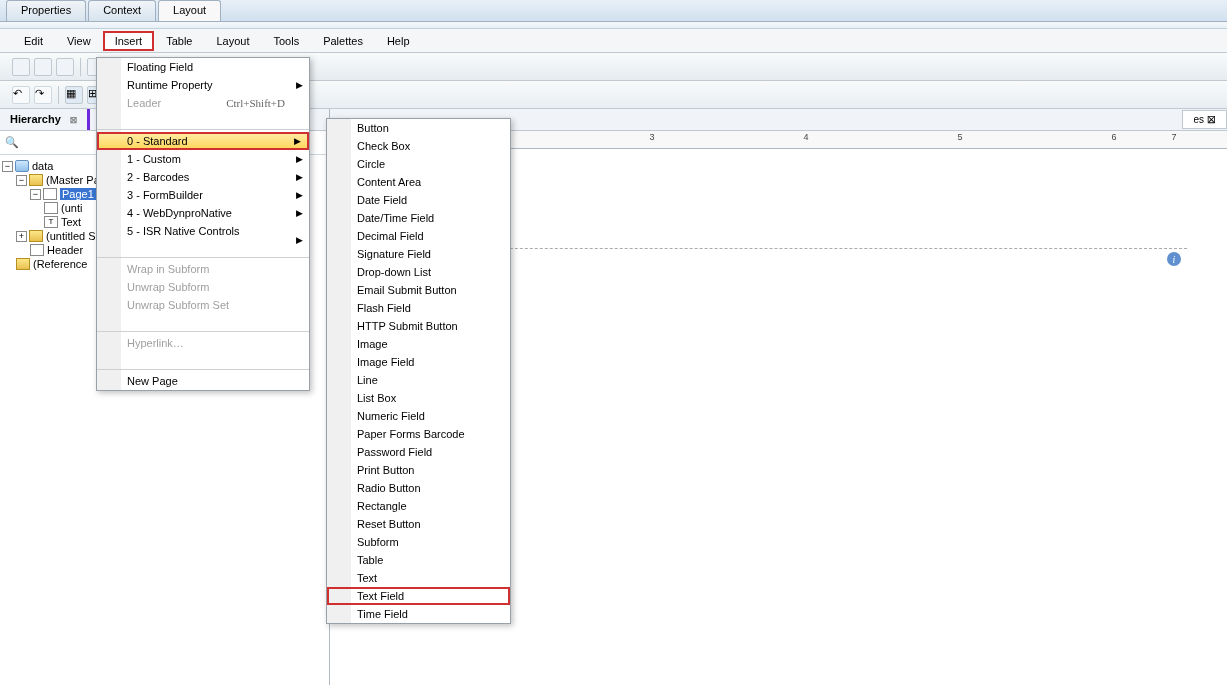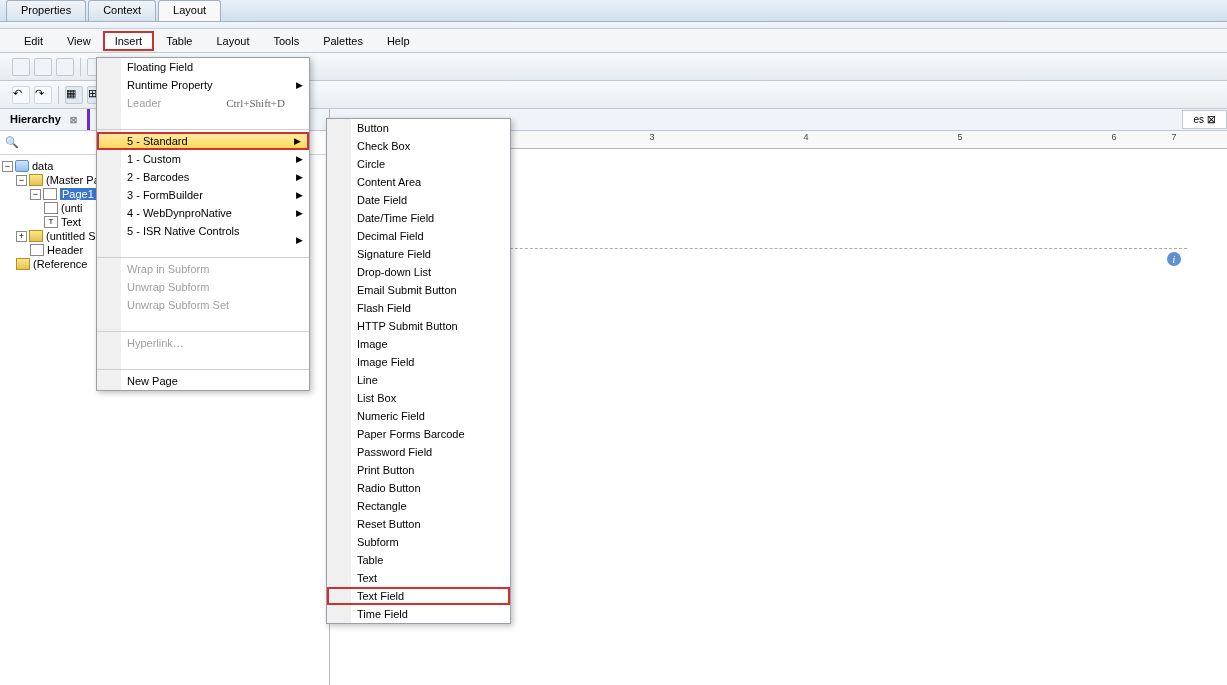--- a/index.html
+++ b/index.html
@@ -202,21 +202,21 @@
     </div>
   <div class="dd-item">
       <span>Runtime Property</span>
       <span class="arrow">▶</span>
     </div>
   <div class="dd-item disabled sep-after">
       <span>Leader</span>
       <span class="accel">Ctrl+Shift+D</span>
     </div>
   <div class="dd-item red-box">
-      <span>5 - Standard</span>
+      <span>0 - Standard</span>
       <span class="arrow">▶</span>
     </div>
   <div class="dd-item">
       <span>1 - Custom</span>
       <span class="arrow">▶</span>
     </div>
   <div class="dd-item">
       <span>2 - Barcodes</span>
       <span class="arrow">▶</span>
     </div>

